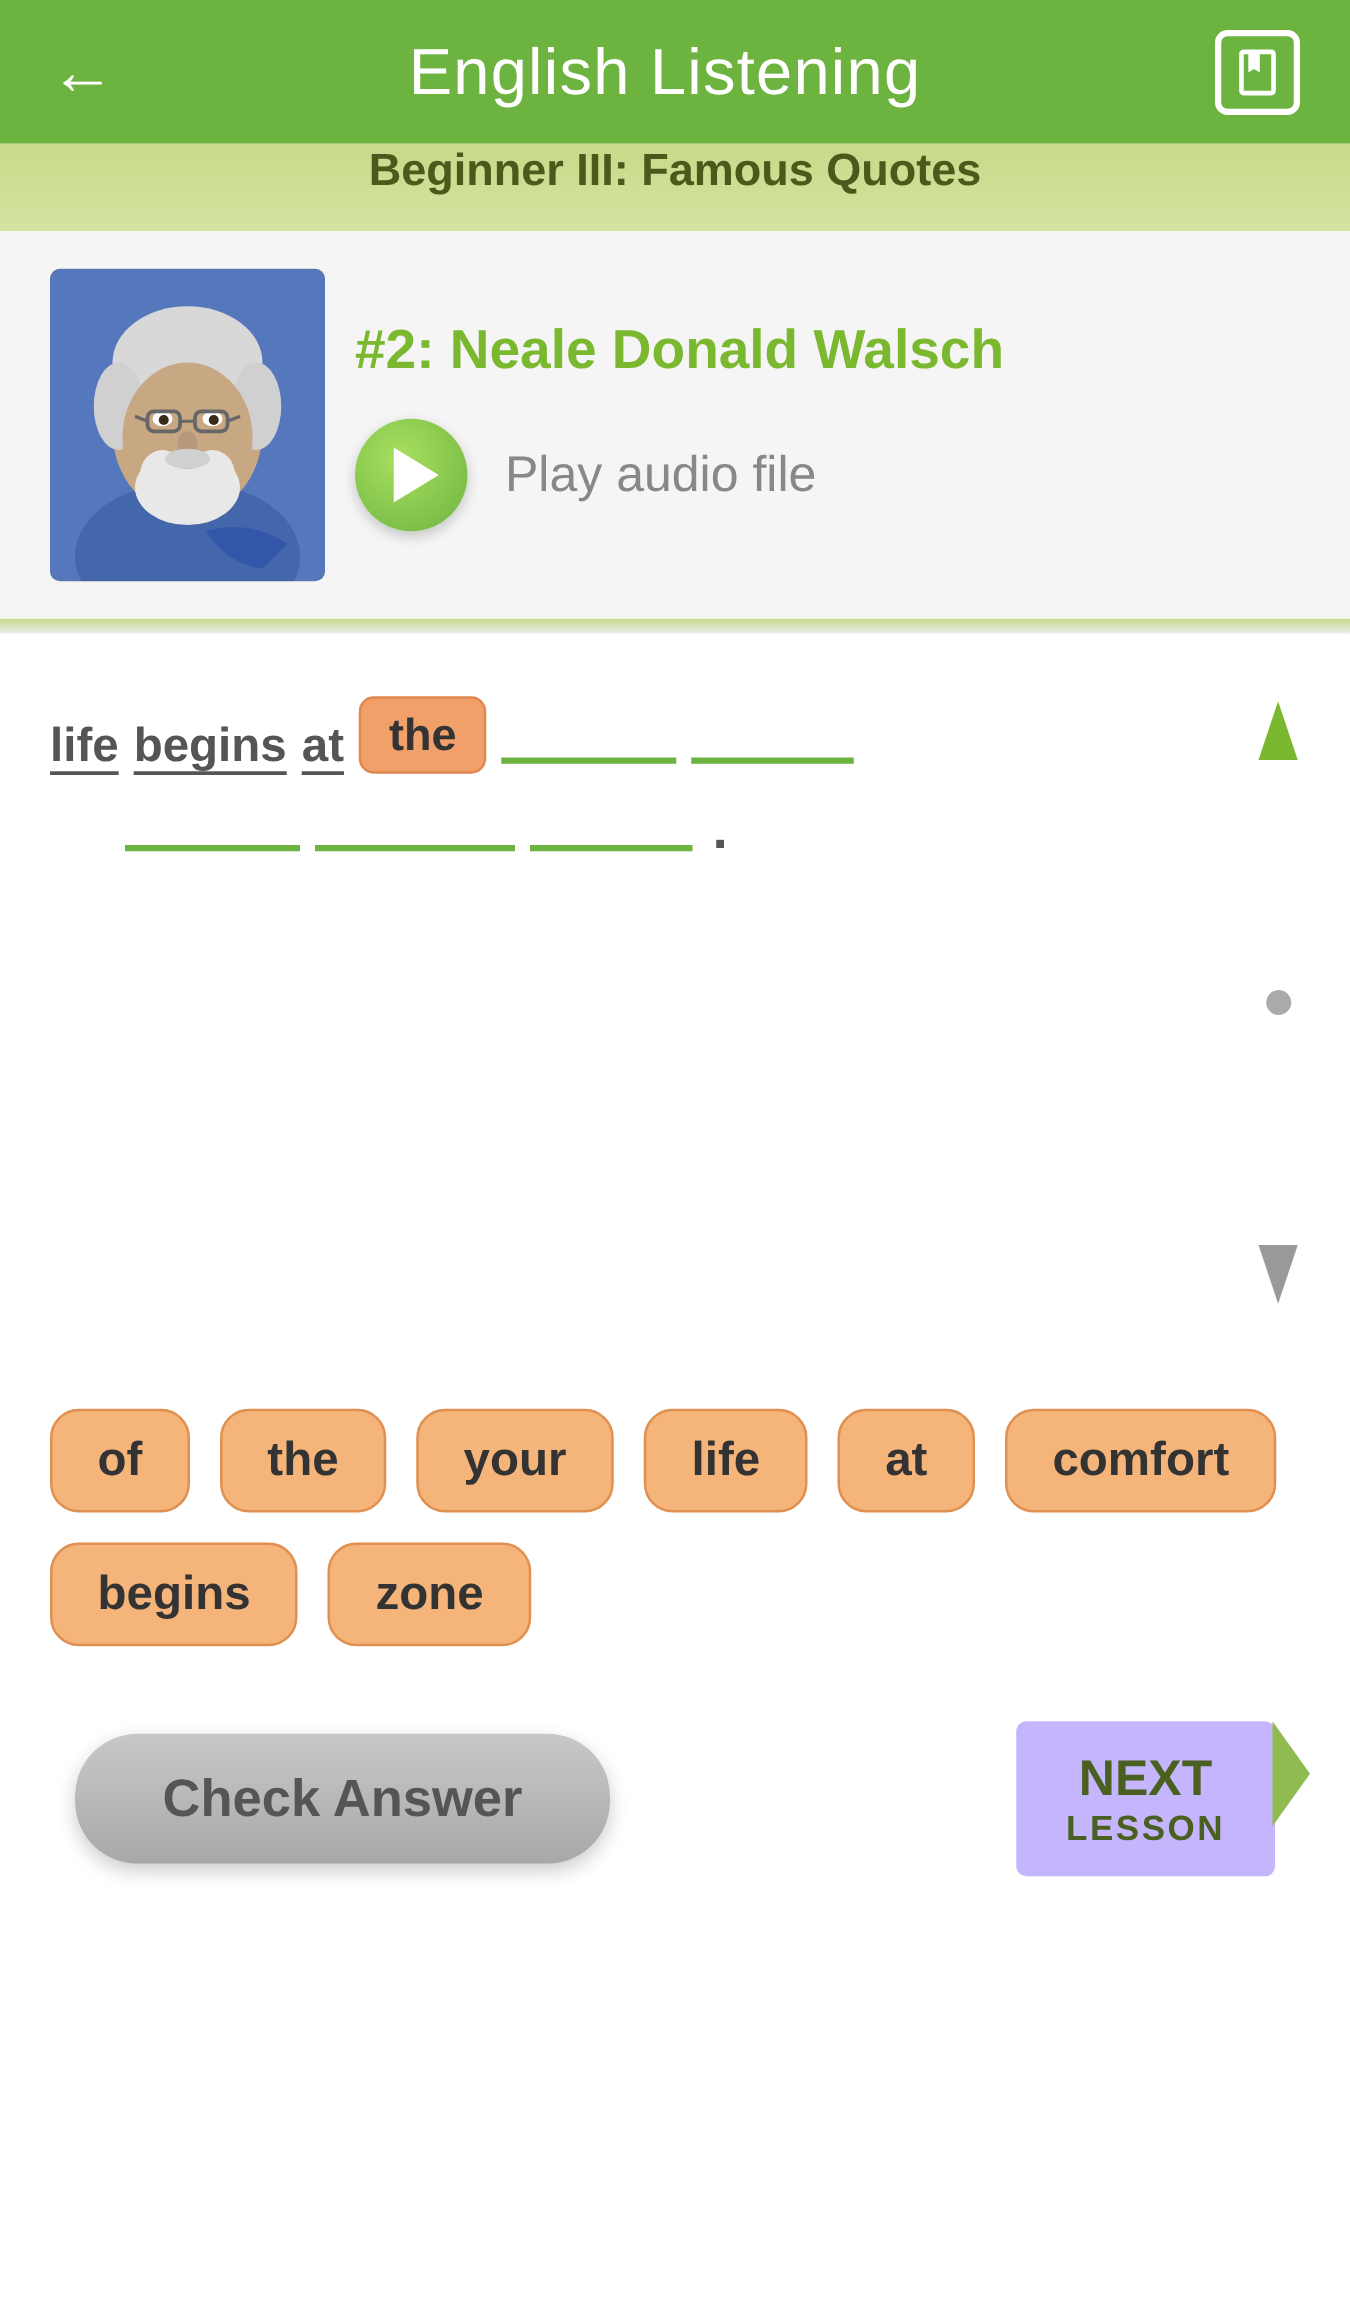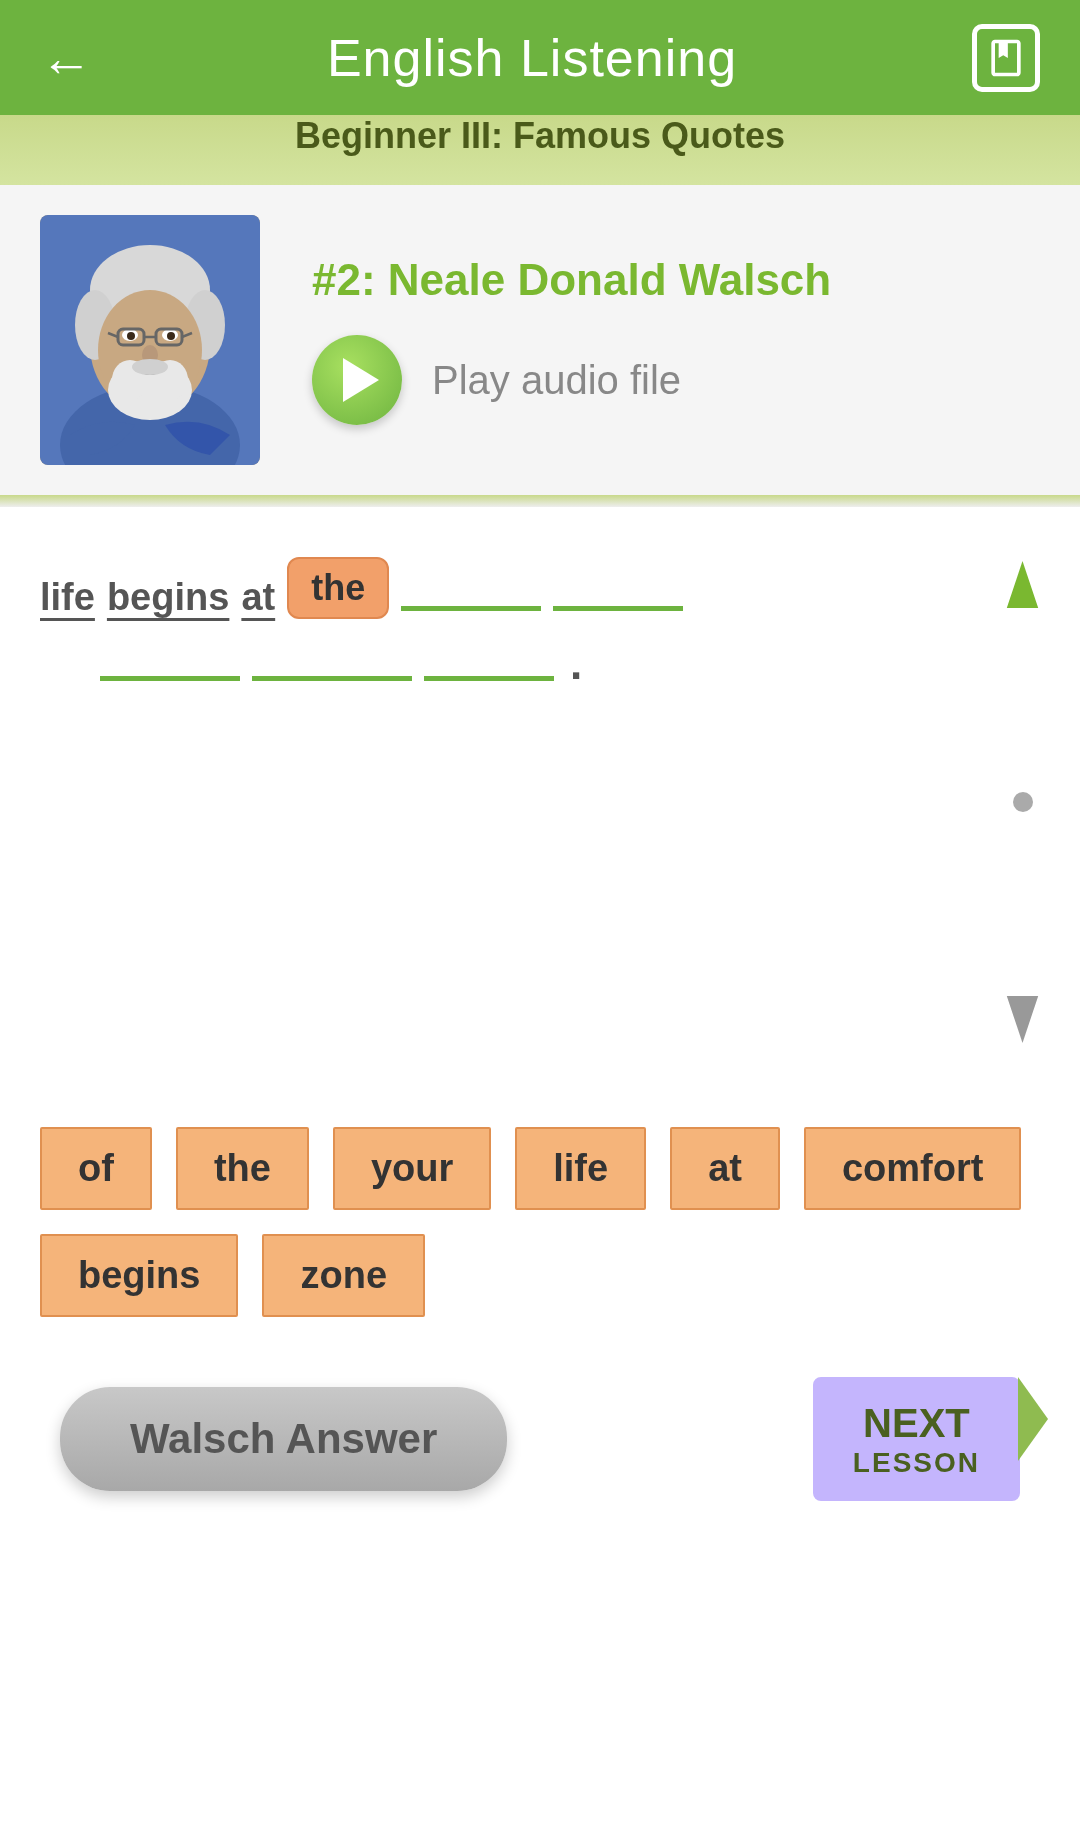--- a/index.html
+++ b/index.html
@@ -70,21 +70,21 @@
       font-size: 36px;
       font-weight: bold;
     }
 
     
     .speaker-section {
       background: #f5f5f5;
       display: flex;
       align-items: center;
       padding: 30px 40px;
-      gap: 52px;
+      gap: 24px;
     }
 
     .speaker-photo {
       width: 220px;
       height: 250px;
       border-radius: 8px;
       background: #888;
       overflow: hidden;
       flex-shrink: 0;
       
@@ -223,21 +223,21 @@
       padding: 20px 40px;
       display: flex;
       flex-wrap: wrap;
       gap: 24px;
       justify-content: flex-start;
     }
 
     .word-chip {
       background: #f5b47a;
       border: 2.5px solid #e09050;
-      border-radius: 2px;
+      border-radius: 23px;
       padding: 18px 36px;
       font-size: 38px;
       font-weight: bold;
       color: #333;
       cursor: pointer;
     }
 
     
     .bottom-buttons {
       display: flex;
@@ -424,21 +424,21 @@
   <div class="word-chip">the</div>
   <div class="word-chip">your</div>
   <div class="word-chip">life</div>
   <div class="word-chip">at</div>
   <div class="word-chip">comfort</div>
   <div class="word-chip">begins</div>
   <div class="word-chip">zone</div>
 </div>
 
 <div class="bottom-buttons">
-  <button class="check-answer-btn">Walsch Answer</button>
+  <button class="check-answer-btn">Check Answer</button>
 
   <div style="position:relative; display:inline-block;">
     <button class="next-lesson-btn">
       <div class="next-lesson-inner">
         <span class="next-text">NEXT</span>
         <span class="lesson-text">LESSON</span>
       </div>
     </button>
   </div>
 </div>

